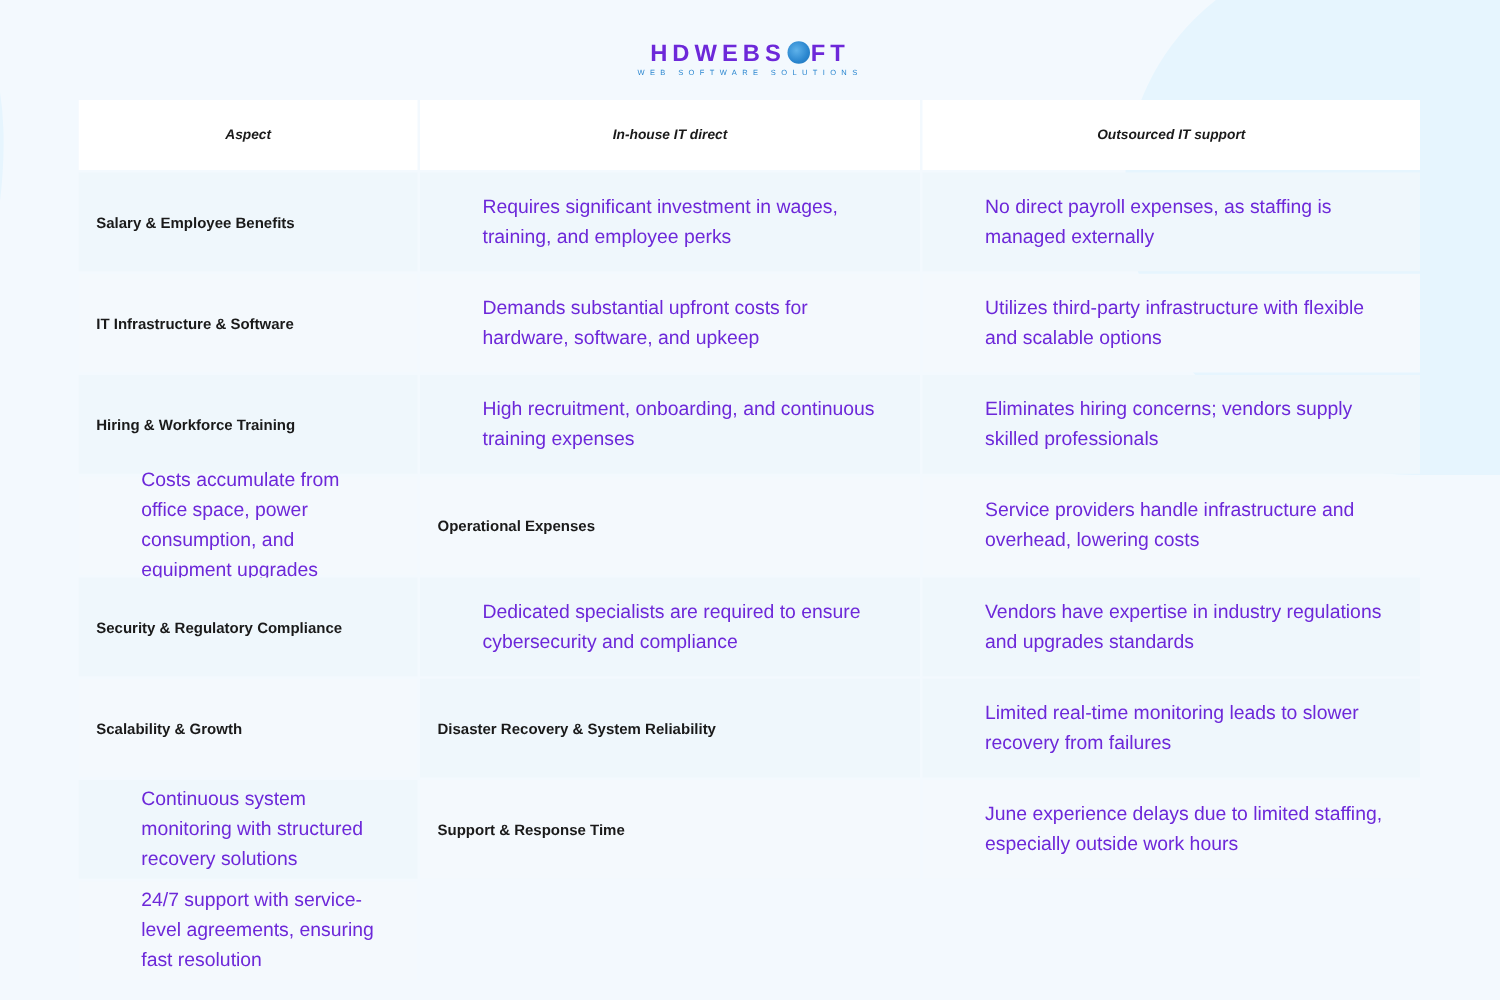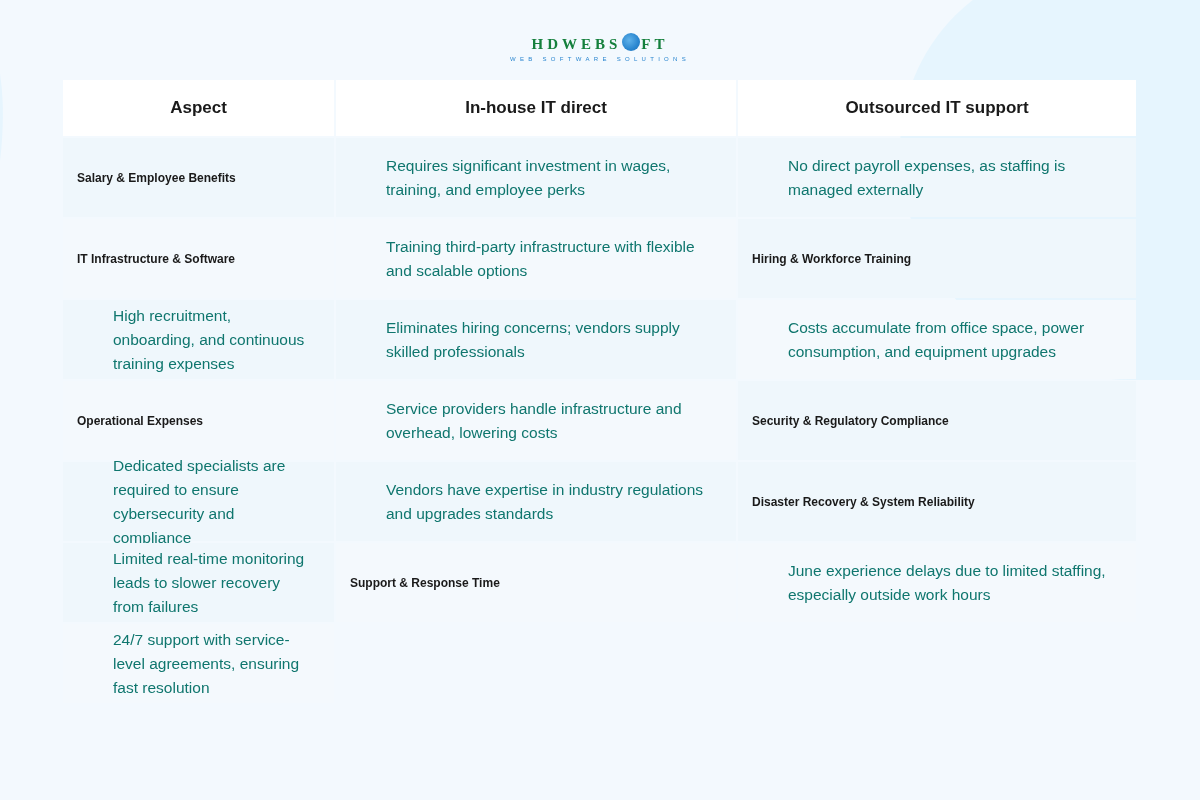--- a/index.html
+++ b/index.html
@@ -23,24 +23,24 @@
     width: 420px; height: 420px;
     background: #e6f5fe;
     border-radius: 45% 0 0 55%;
   }
   .logo {
     position: absolute; left: 0; right: 0; top: 33px;
     text-align: center;
   }
   .logo-main {
     display: inline-block;
-    font-family: Liberation Serif, serif;
-    font-size: 15px; font-weight: bold;
+    font-family: Liberation Sans, sans-serif;
+    font-size: 19px; font-weight: bold;
     letter-spacing: 4px;
-    color: #15803d;
+    color: #6d28d9;
     line-height: 22px;
   }
   .logo-globe {
     display: inline-block; width: 18px; height: 18px;
     border-radius: 50%;
     background: radial-gradient(circle at 40% 40%, #5fb2ea 0%, #2a86cf 60%, #1e6fb3 100%);
     vertical-align: -2px;
     margin: 0 1px;
   }
   .logo-sub {
@@ -60,32 +60,33 @@
   .cell {
     display: flex; align-items: center;
     font-size: 15.5px;
     line-height: 24px;
   }
   .hdr {
     height: 56px;
     background: #ffffff;
     justify-content: center;
     font-weight: bold;
-    font-size: 17px;
+    font-size: 11px;
+    font-style: italic;
   }
   .row-cell { height: 79px; }
   .row-cell.odd { background: #eff7fc; }
   .row-cell.even { background: #f4f9fd; }
   .aspect {
     font-weight: bold;
     padding-left: 14px;
     padding-right: 16px;
     font-size: 12px;
   }
-  .desc { padding-left: 50px; padding-right: 24px; color: #0f766e; }
+  .desc { padding-left: 50px; padding-right: 24px; color: #6d28d9; }
   .desc.out { padding-left: 50px; }
 </style>
 </head>
 <body>
 
 <div class="bg-shape-left"></div>
 <div class="bg-shape-right"></div>
 
 <div class="logo">
   <span class="logo-main"><span>HDWEBS</span><span class="logo-globe"></span><span>FT</span></span>
@@ -95,34 +96,37 @@
 <div class="table">
   <div class="cell hdr">Aspect</div>
   <div class="cell hdr">In-house IT direct</div>
   <div class="cell hdr">Outsourced IT support</div>
 
   <div class="cell row-cell odd aspect">Salary &amp; Employee Benefits</div>
   <div class="cell row-cell odd desc">Requires significant investment in wages, training, and employee perks</div>
   <div class="cell row-cell odd desc out">No direct payroll expenses, as staffing is managed externally</div>
 
   <div class="cell row-cell even aspect">IT Infrastructure &amp; Software</div>
-  <div class="cell row-cell even desc out">Training third-party infrastructure with flexible and scalable options</div>
+  <div class="cell row-cell even desc">Demands substantial upfront costs for hardware, software, and upkeep</div>
+  <div class="cell row-cell even desc out">Utilizes third-party infrastructure with flexible and scalable options</div>
 
   <div class="cell row-cell odd aspect">Hiring &amp; Workforce Training</div>
   <div class="cell row-cell odd desc">High recruitment, onboarding, and continuous training expenses</div>
   <div class="cell row-cell odd desc out">Eliminates hiring concerns; vendors supply skilled professionals</div>
 
   <div class="cell row-cell even desc">Costs accumulate from office space, power consumption, and equipment upgrades</div>
   <div class="cell row-cell even aspect">Operational Expenses</div>
   <div class="cell row-cell even desc out">Service providers handle infrastructure and overhead, lowering costs</div>
 
   <div class="cell row-cell odd aspect">Security &amp; Regulatory Compliance</div>
   <div class="cell row-cell odd desc">Dedicated specialists are required to ensure cybersecurity and compliance</div>
   <div class="cell row-cell odd desc out">Vendors have expertise in industry regulations and upgrades standards</div>
 
+  <div class="cell row-cell even aspect">Scalability &amp; Growth</div>
 
   <div class="cell row-cell odd aspect">Disaster Recovery &amp; System Reliability</div>
   <div class="cell row-cell odd desc">Limited real-time monitoring leads to slower recovery from failures</div>
+  <div class="cell row-cell odd desc out">Continuous system monitoring with structured recovery solutions</div>
 
   <div class="cell row-cell even aspect">Support &amp; Response Time</div>
   <div class="cell row-cell even desc">June experience delays due to limited staffing, especially outside work hours</div>
   <div class="cell row-cell even desc out">24/7 support with service-level agreements, ensuring fast resolution</div>
 </div>
 
 </body></html>

